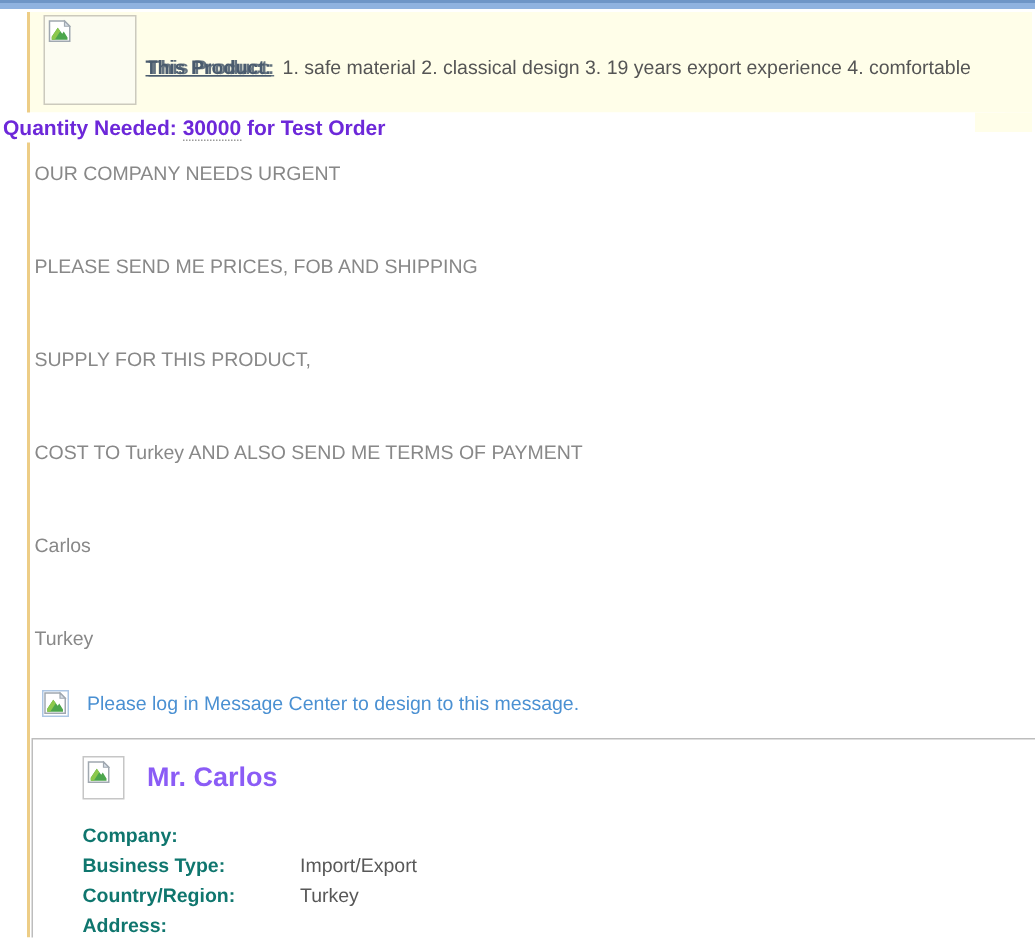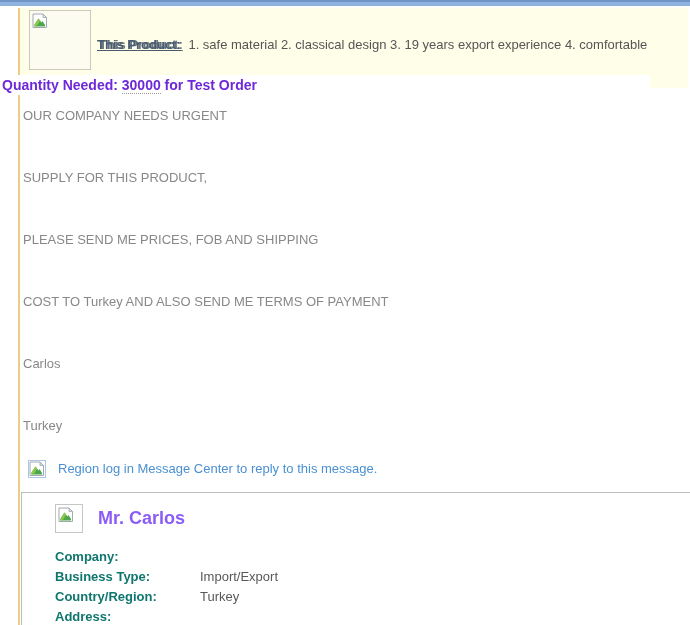--- a/index.html
+++ b/index.html
@@ -88,36 +88,36 @@
   </div>
 </div>
 
 <div class="qty-row">
   <div class="cream-patch"></div>
   <span>Quantity Needed: </span><span class="qty-value">30000</span><span> for Test Order</span>
 </div>
 
 <div class="msg-body">
   <p>OUR COMPANY NEEDS URGENT</p>
+  <p>PLEASE SEND ME PRICES, FOB AND SHIPPING</p>
   <p>SUPPLY FOR THIS PRODUCT,</p>
-  <p>PLEASE SEND ME PRICES, FOB AND SHIPPING</p>
   <p>COST TO Turkey AND ALSO SEND ME TERMS OF PAYMENT</p>
   <p>Carlos</p>
   <p>Turkey</p>
 </div>
 
 <div class="reply-row">
   <div class="reply-icon-box">
     <span>
       <svg width="16" height="16" viewBox="0 0 16 16">
           <use href="#broken-img"></use>
         </svg>
     </span>
   </div>
-  <a class="reply-link">Region log in Message Center to reply to this message.</a>
+  <a class="reply-link">Please log in Message Center to design to this message.</a>
 </div>
 
 <div class="contact-card">
   <div class="contact-head">
     <div class="avatar-box">
       <span>
         <svg width="16" height="16" viewBox="0 0 16 16">
             <use href="#broken-img"></use>
           </svg>
       </span>

